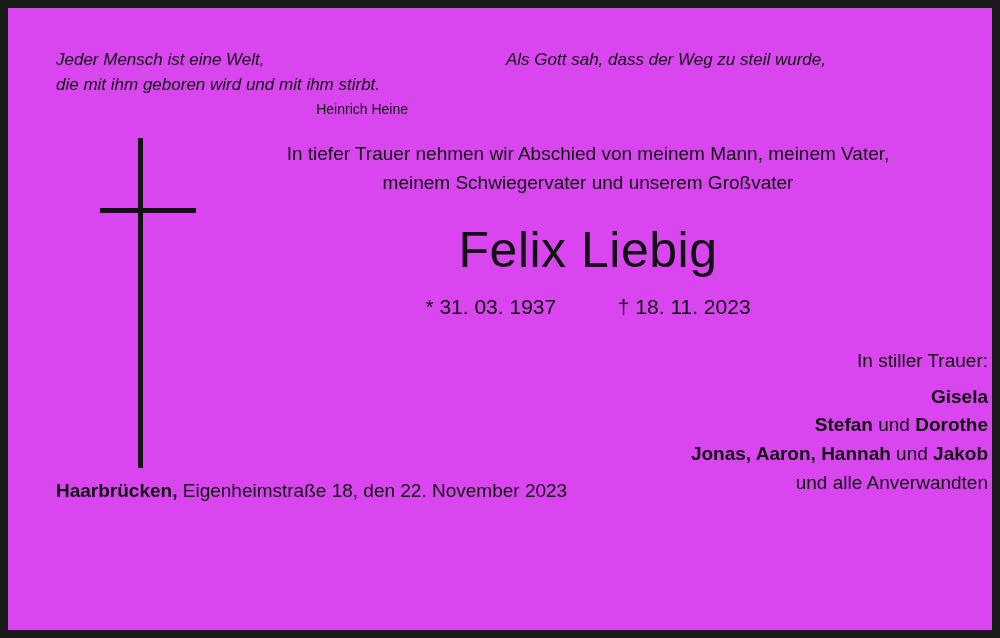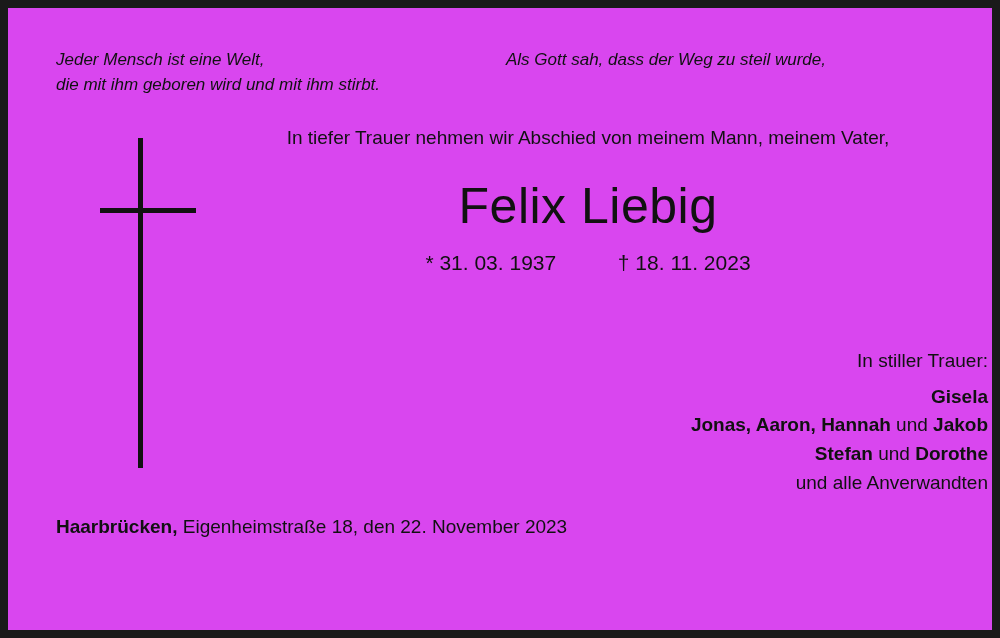--- a/index.html
+++ b/index.html
@@ -78,21 +78,21 @@
     top: 70px;
     width: 96px;
     height: 5px;
     background: #111111;
   }
 
   
   .center-block {
     position: absolute;
     left: 210px;
-    top: 116px;
+    top: 132px;
     width: 740px;
     text-align: center;
   }
   .intro {
     font-size: 19px;
     line-height: 1.5;
     color: #111111;
   }
   .name {
     margin-top: 24px;
@@ -129,21 +129,21 @@
     margin-top: 3px;
   }
   .mourners b {
     font-weight: bold;
   }
 
   
   .address {
     position: absolute;
     left: 48px;
-    top: 508px;
+    top: 472px;
     font-size: 19px;
     color: #111111;
   }
   .address b {
     font-weight: bold;
   }
 
   
   .closing {
     position: absolute;
@@ -157,53 +157,55 @@
 </style>
 </head>
 <body>
 
 <div class="page">
   <div class="inner">
 
     <div class="quote-left">
       <div>Jeder Mensch ist eine Welt,</div>
       <div>die mit ihm geboren wird und mit ihm stirbt.</div>
+      <div class="attrib">Heinrich Heine</div>
     </div>
 
     <div class="quote-right">
       <div>Als Gott sah, dass der Weg zu steil wurde,</div>
     </div>
 
     <div class="cross">
       <div class="v"></div>
       <div class="h"></div>
     </div>
 
     <div class="center-block">
       <div class="intro">
         <div>In tiefer Trauer nehmen wir Abschied von meinem Mann, meinem Vater,</div>
+        <div>meinem Schwiegervater und unserem Großvater</div>
       </div>
       <div class="name">Felix Liebig</div>
       <div class="dates">
         <span>* 31. 03. 1937</span>
         <span class="sep"></span>
         <span>† 18. 11. 2023</span>
       </div>
     </div>
 
     <div class="mourners">
       <div class="lead">In stiller Trauer:</div>
       <div class="row">
         <b>Gisela</b>
       </div>
       <div class="row">
+        <b>Stefan</b><span> und </span><b>Dorothe</b>
+      </div>
+      <div class="row">
         <b>Jonas, Aaron, Hannah</b><span> und </span><b>Jakob</b>
-      </div>
-      <div class="row">
-        <b>Stefan</b><span> und </span><b>Dorothe</b>
       </div>
       <div class="row">und alle Anverwandten</div>
     </div>
 
     <div class="address">
       <b>Haarbrücken,</b><span> Eigenheimstraße 18, den 22. November 2023</span>
     </div>
 
 
   </div>

